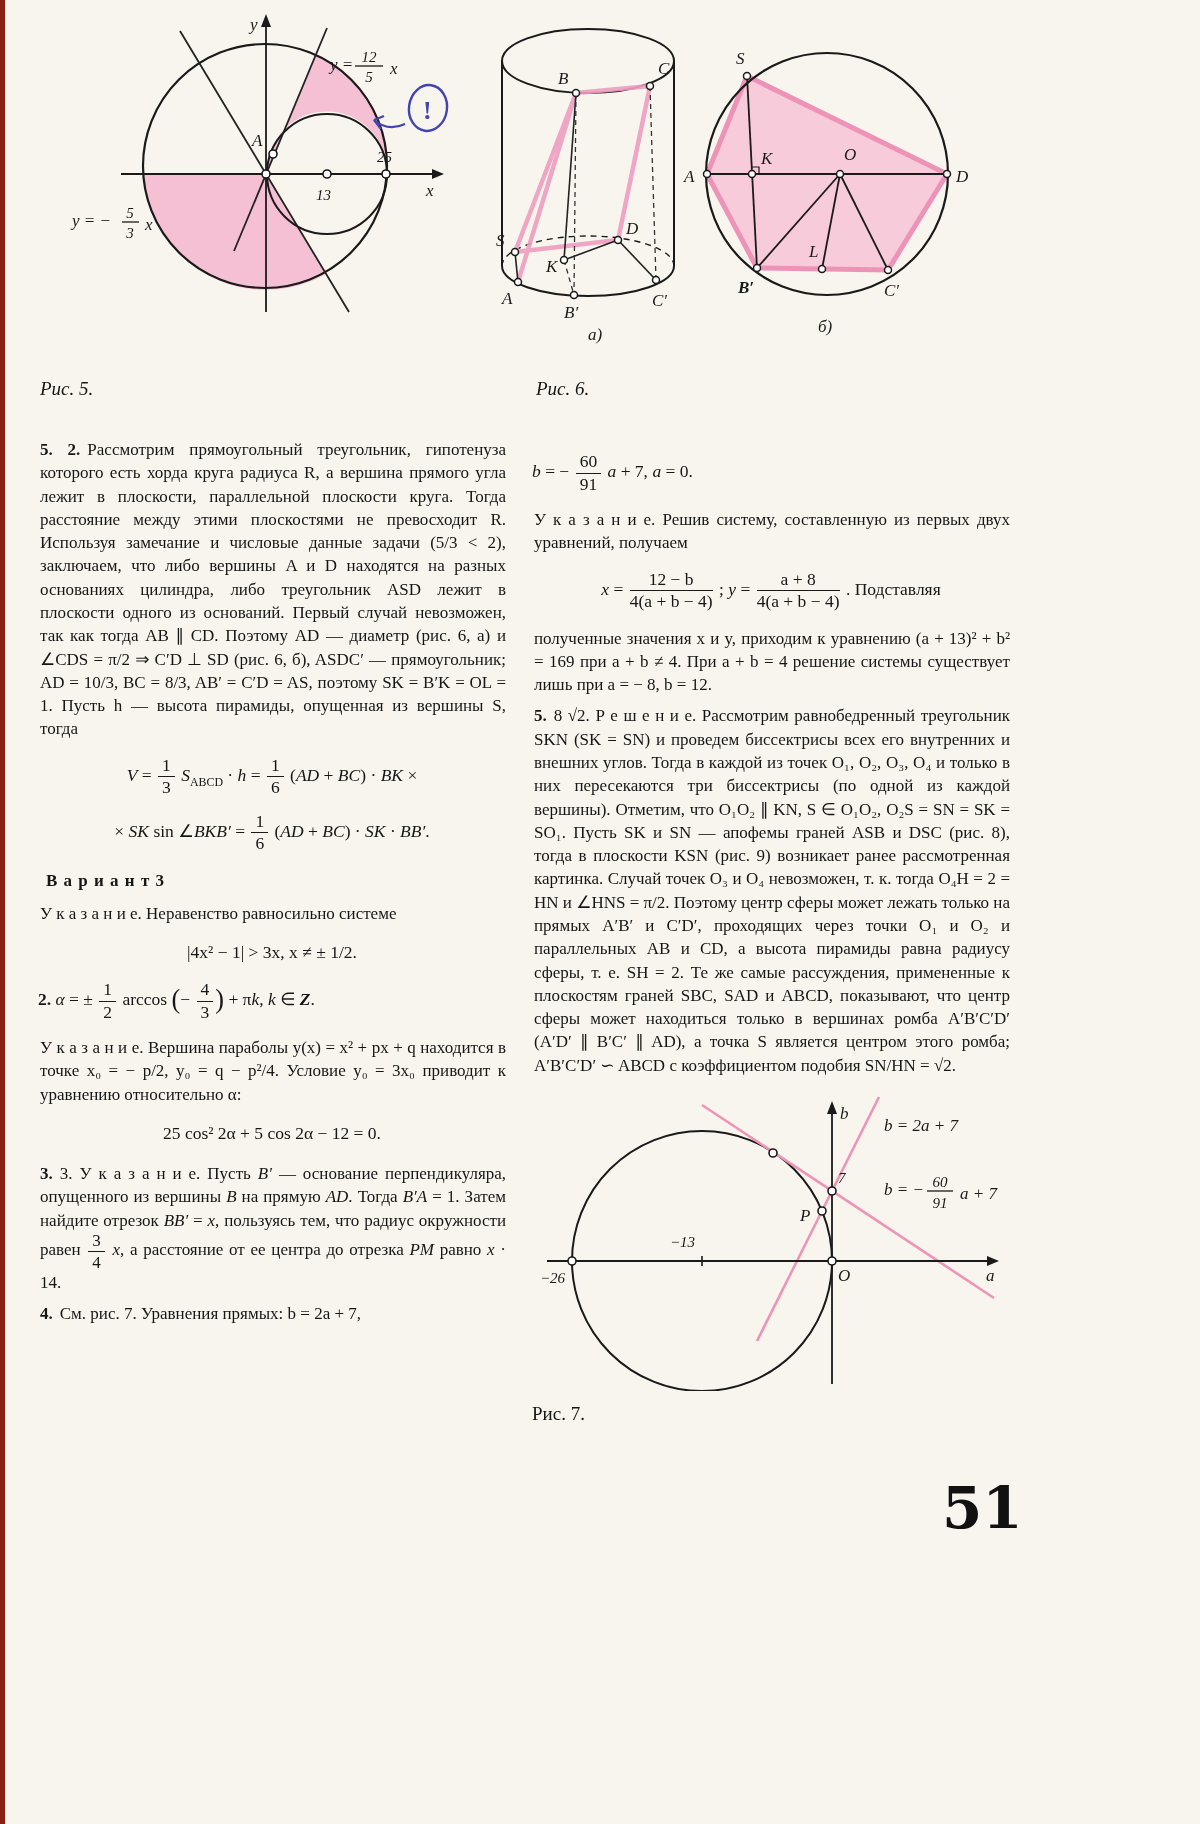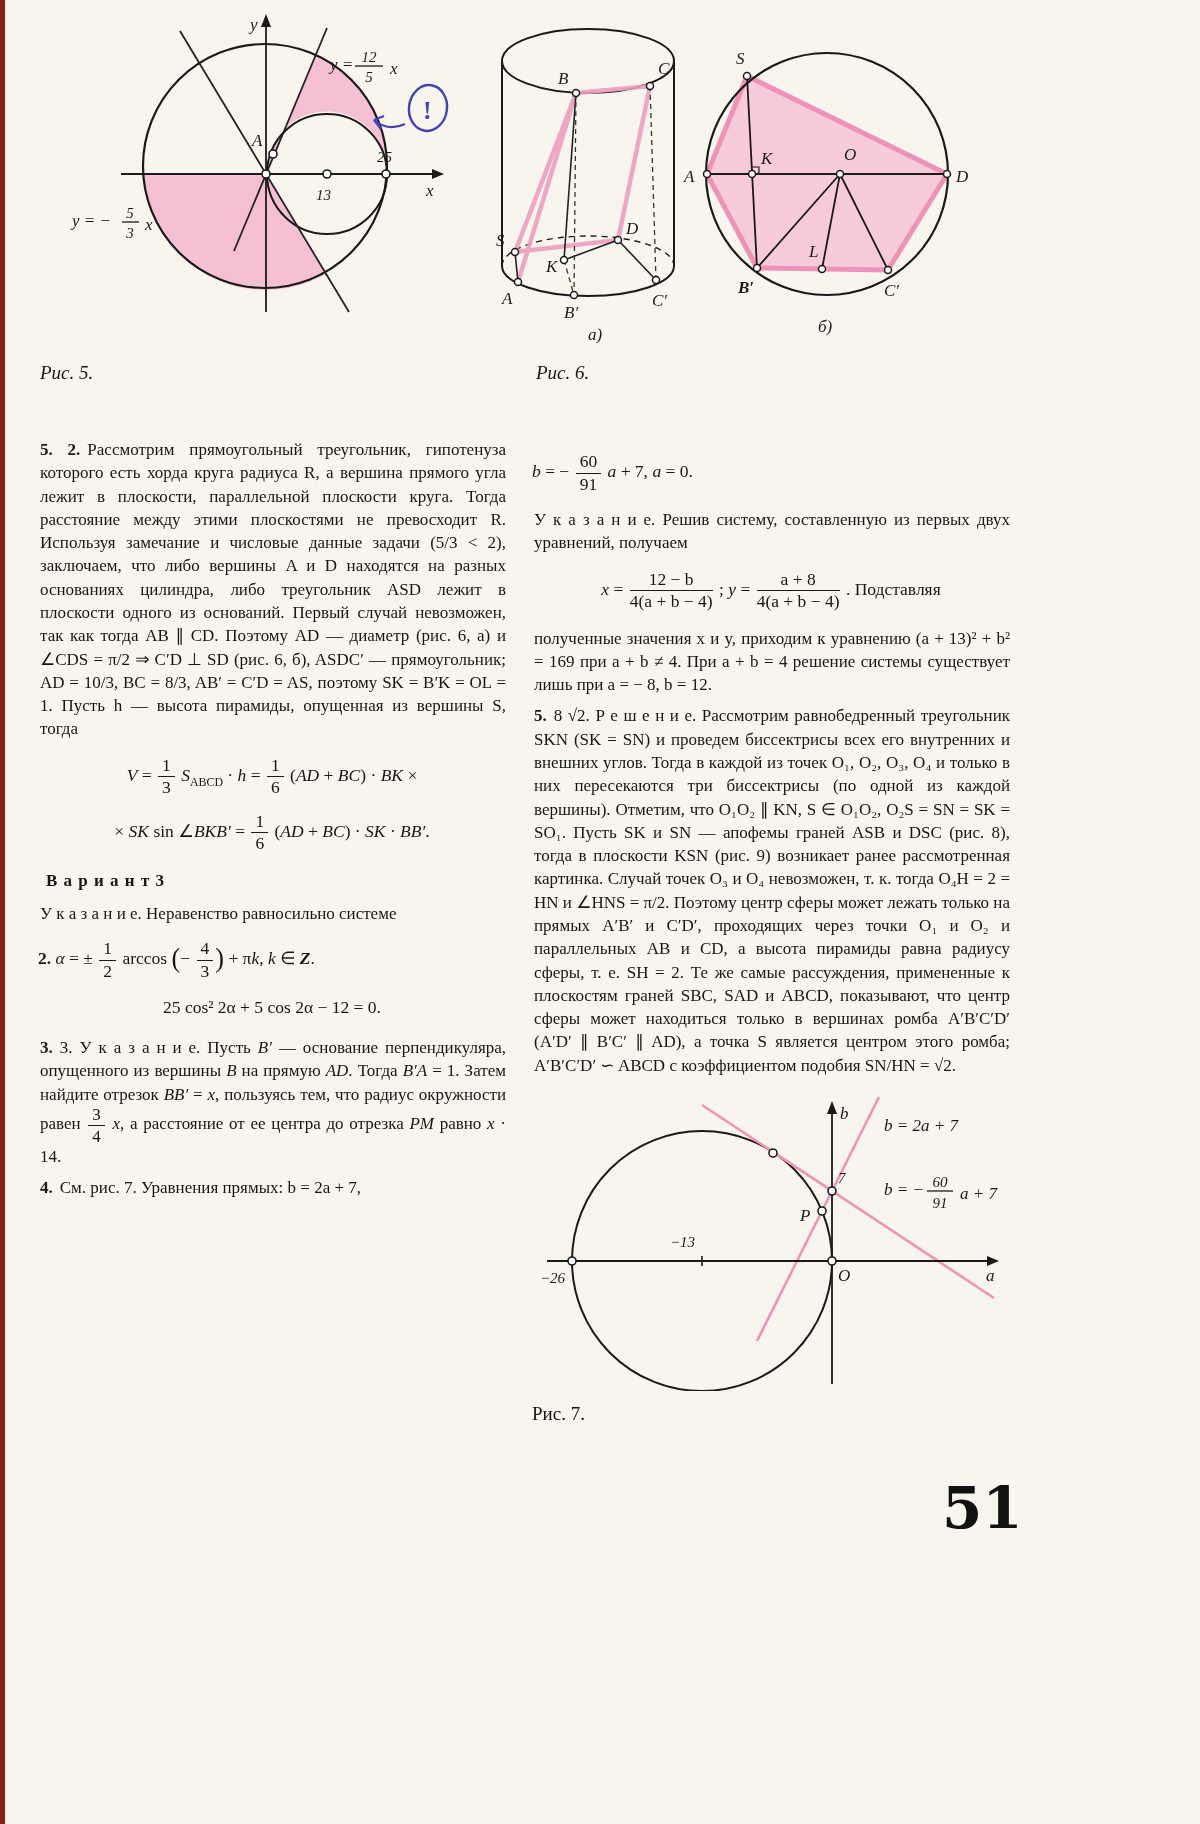--- a/index.html
+++ b/index.html
@@ -1,20 +1,20 @@
 <!DOCTYPE html>
 <html><head>
 <meta charset="utf-8">
 <style>
   html,body{margin:0;padding:0;background:#d8d4cc;}
   .page{position:relative;width:1200px;height:1824px;background:#f8f5ee;overflow:hidden;
         font-family:"Liberation Serif",serif;color:#161616;}
   .spine{position:absolute;left:0;top:0;width:5px;height:100%;background:#8a2015;}
   .fig{position:absolute;}
-  .caption{position:absolute;font-style:italic;font-size:19px;color:#161616;}
+  .caption{position:absolute;font-style:italic;font-size:19px;color:#161616;margin-top:16px;}
   .col{position:absolute;top:438px;font-size:17px;line-height:1.37;text-align:justify;}
   .left-col{left:38px;width:468px;}
   .right-col{left:532px;width:478px;}
   p{margin:0 0 8px 2px;}
   .pnum{font-weight:bold;margin-right:7px;}
   .heading{font-weight:bold;margin:16px 0 10px 8px;letter-spacing:1px;}
   .formula{text-align:center;margin:16px 0;font-size:17.5px;}
   .formula-left{text-align:left;margin:15px 0;font-size:17.5px;}
   .frac{display:inline-block;vertical-align:middle;text-align:center;padding:0 2px;line-height:1;}
   .frac .num{display:block;padding:0 4px 2px 4px;border-bottom:1.4px solid #1a1a1a;}
@@ -156,21 +156,23 @@
     </g>
   </svg>
   <div class="caption" style="left:536px;top:362px;">Рис. 6.</div>
 
   <div class="col left-col">
     <p><b class="pnum">5. 2.</b><span>Рассмотрим прямоугольный треугольник, гипотенуза которого есть хорда круга радиуса R, а вершина прямого угла лежит в плоскости, параллельной плоскости круга. Тогда расстояние между этими плоскостями не превосходит R. Используя замечание и числовые данные задачи (5/3 &lt; 2), заключаем, что либо вершины A и D находятся на разных основаниях цилиндра, либо треугольник ASD лежит в плоскости одного из оснований. Первый случай невозможен, так как тогда AB ∥ CD. Поэтому AD — диаметр (рис. 6, а) и ∠CDS = π/2 ⇒ C′D ⊥ SD (рис. 6, б), ASDC′ — прямоугольник; AD = 10/3, BC = 8/3, AB′ = C′D = AS, поэтому SK = B′K = OL = 1. Пусть h — высота пирамиды, опущенная из вершины S, тогда</span></p>
     <div class="formula"><i>V</i><span> = </span><span class="frac"><span class="num">1</span><span class="den">3</span></span><span> </span><i>S</i><sub>ABCD</sub><span> · </span><i>h</i><span> = </span><span class="frac"><span class="num">1</span><span class="den">6</span></span><span> (</span><i>AD</i><span> + </span><i>BC</i><span>) · </span><i>BK</i><span> ×</span></div>
     <div class="formula"><span>× </span><i>SK</i><span> sin ∠</span><i>BKB′</i><span> = </span><span class="frac"><span class="num">1</span><span class="den">6</span></span><span> (</span><i>AD</i><span> + </span><i>BC</i><span>) · </span><i>SK</i><span> · </span><i>BB′</i><span>.</span></div>
     <div class="heading">В а р и а н т  3</div>
     <p><span>У к а з а н и е.  Неравенство равносильно системе</span></p>
+    <div class="formula">|4x² − 1| &gt; 3x,   x ≠ ± 1/2.</div>
     <div class="formula-left"><b>2.</b><span>  </span><i>α</i><span> = ± </span><span class="frac"><span class="num">1</span><span class="den">2</span></span><span> arccos </span><span class="bigp">(</span><span>− </span><span class="frac"><span class="num">4</span><span class="den">3</span></span><span class="bigp">)</span><span> + π</span><i>k</i><span>,  </span><i>k</i><span> ∈ </span><b style="font-style: italic;">Z</b><span>.</span></div>
+    <p><span>У к а з а н и е.  Вершина параболы y(x) = x² + px + q находится в точке x₀ = − p/2, y₀ = q − p²/4. Условие y₀ = 3x₀ приводит к уравнению относительно α:</span></p>
     <div class="formula">25 cos² 2α + 5 cos 2α − 12 = 0.</div>
     <p><b>3.</b><span> 3.  У к а з а н и е.  Пусть </span><i>B′</i><span> — основание перпендикуляра, опущенного из вершины </span><i>B</i><span> на прямую </span><i>AD</i><span>. Тогда </span><i>B′A</i><span> = 1. Затем найдите отрезок </span><i>BB′</i><span> = </span><i>x</i><span>, пользуясь тем, что радиус окружности равен </span><span class="frac"><span class="num">3</span><span class="den">4</span></span><span> </span><i>x</i><span>, а расстояние от ее центра до отрезка </span><i>PM</i><span> равно </span><i>x</i><span> · 14.</span></p>
     <p><b class="pnum">4.</b><span>См. рис. 7. Уравнения прямых: b = 2a + 7,</span></p>
   </div>
 
   <div class="col right-col">
     <div class="formula-left"><i>b</i><span> = − </span><span class="frac"><span class="num">60</span><span class="den">91</span></span><span> </span><i>a</i><span> + 7,   </span><i>a</i><span> = 0.</span></div>
     <p><span>У к а з а н и е.  Решив систему, составленную из первых двух уравнений,  получаем</span></p>
     <div class="formula"><i>x</i><span> = </span><span class="frac"><span class="num">12 − b</span><span class="den">4(a + b − 4)</span></span><span> ;   </span><i>y</i><span> = </span><span class="frac"><span class="num">a + 8</span><span class="den">4(a + b − 4)</span></span><span> .  Подставляя</span></div>
     <p><span>полученные значения x и y, приходим к уравнению (a + 13)² + b² = 169 при a + b ≠ 4. При a + b = 4 решение системы существует лишь при a = − 8,  b = 12.</span></p>

